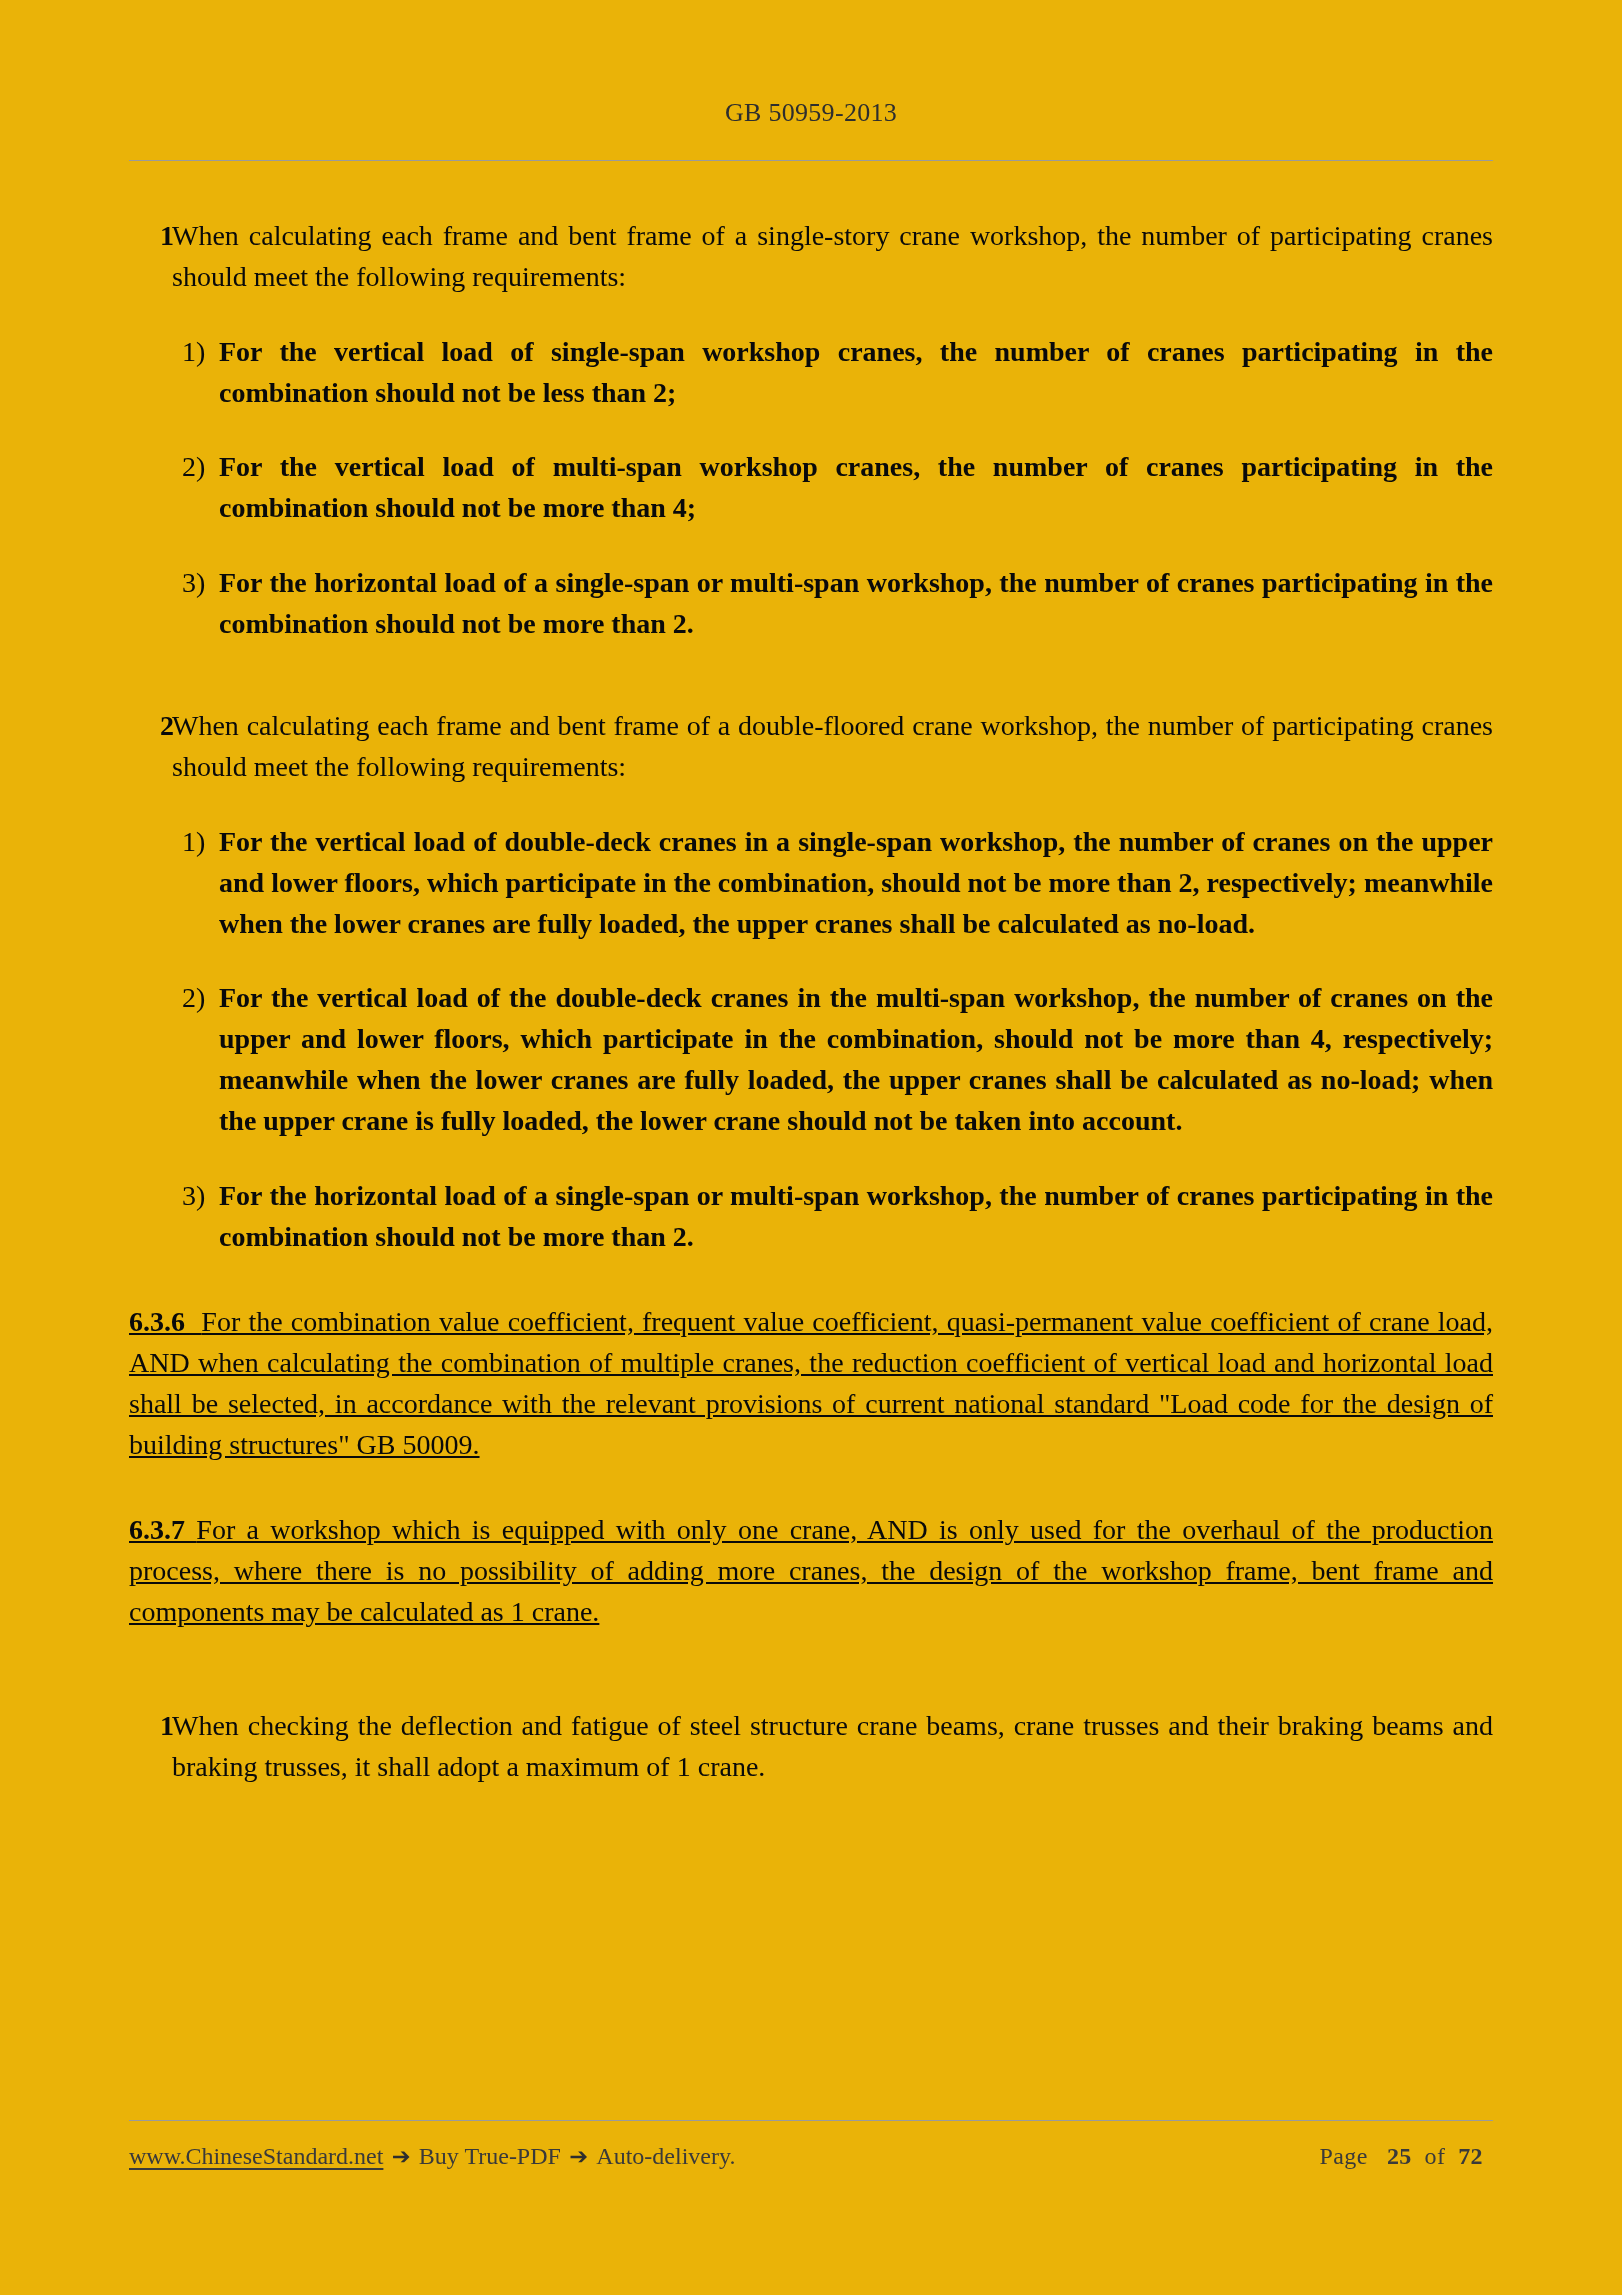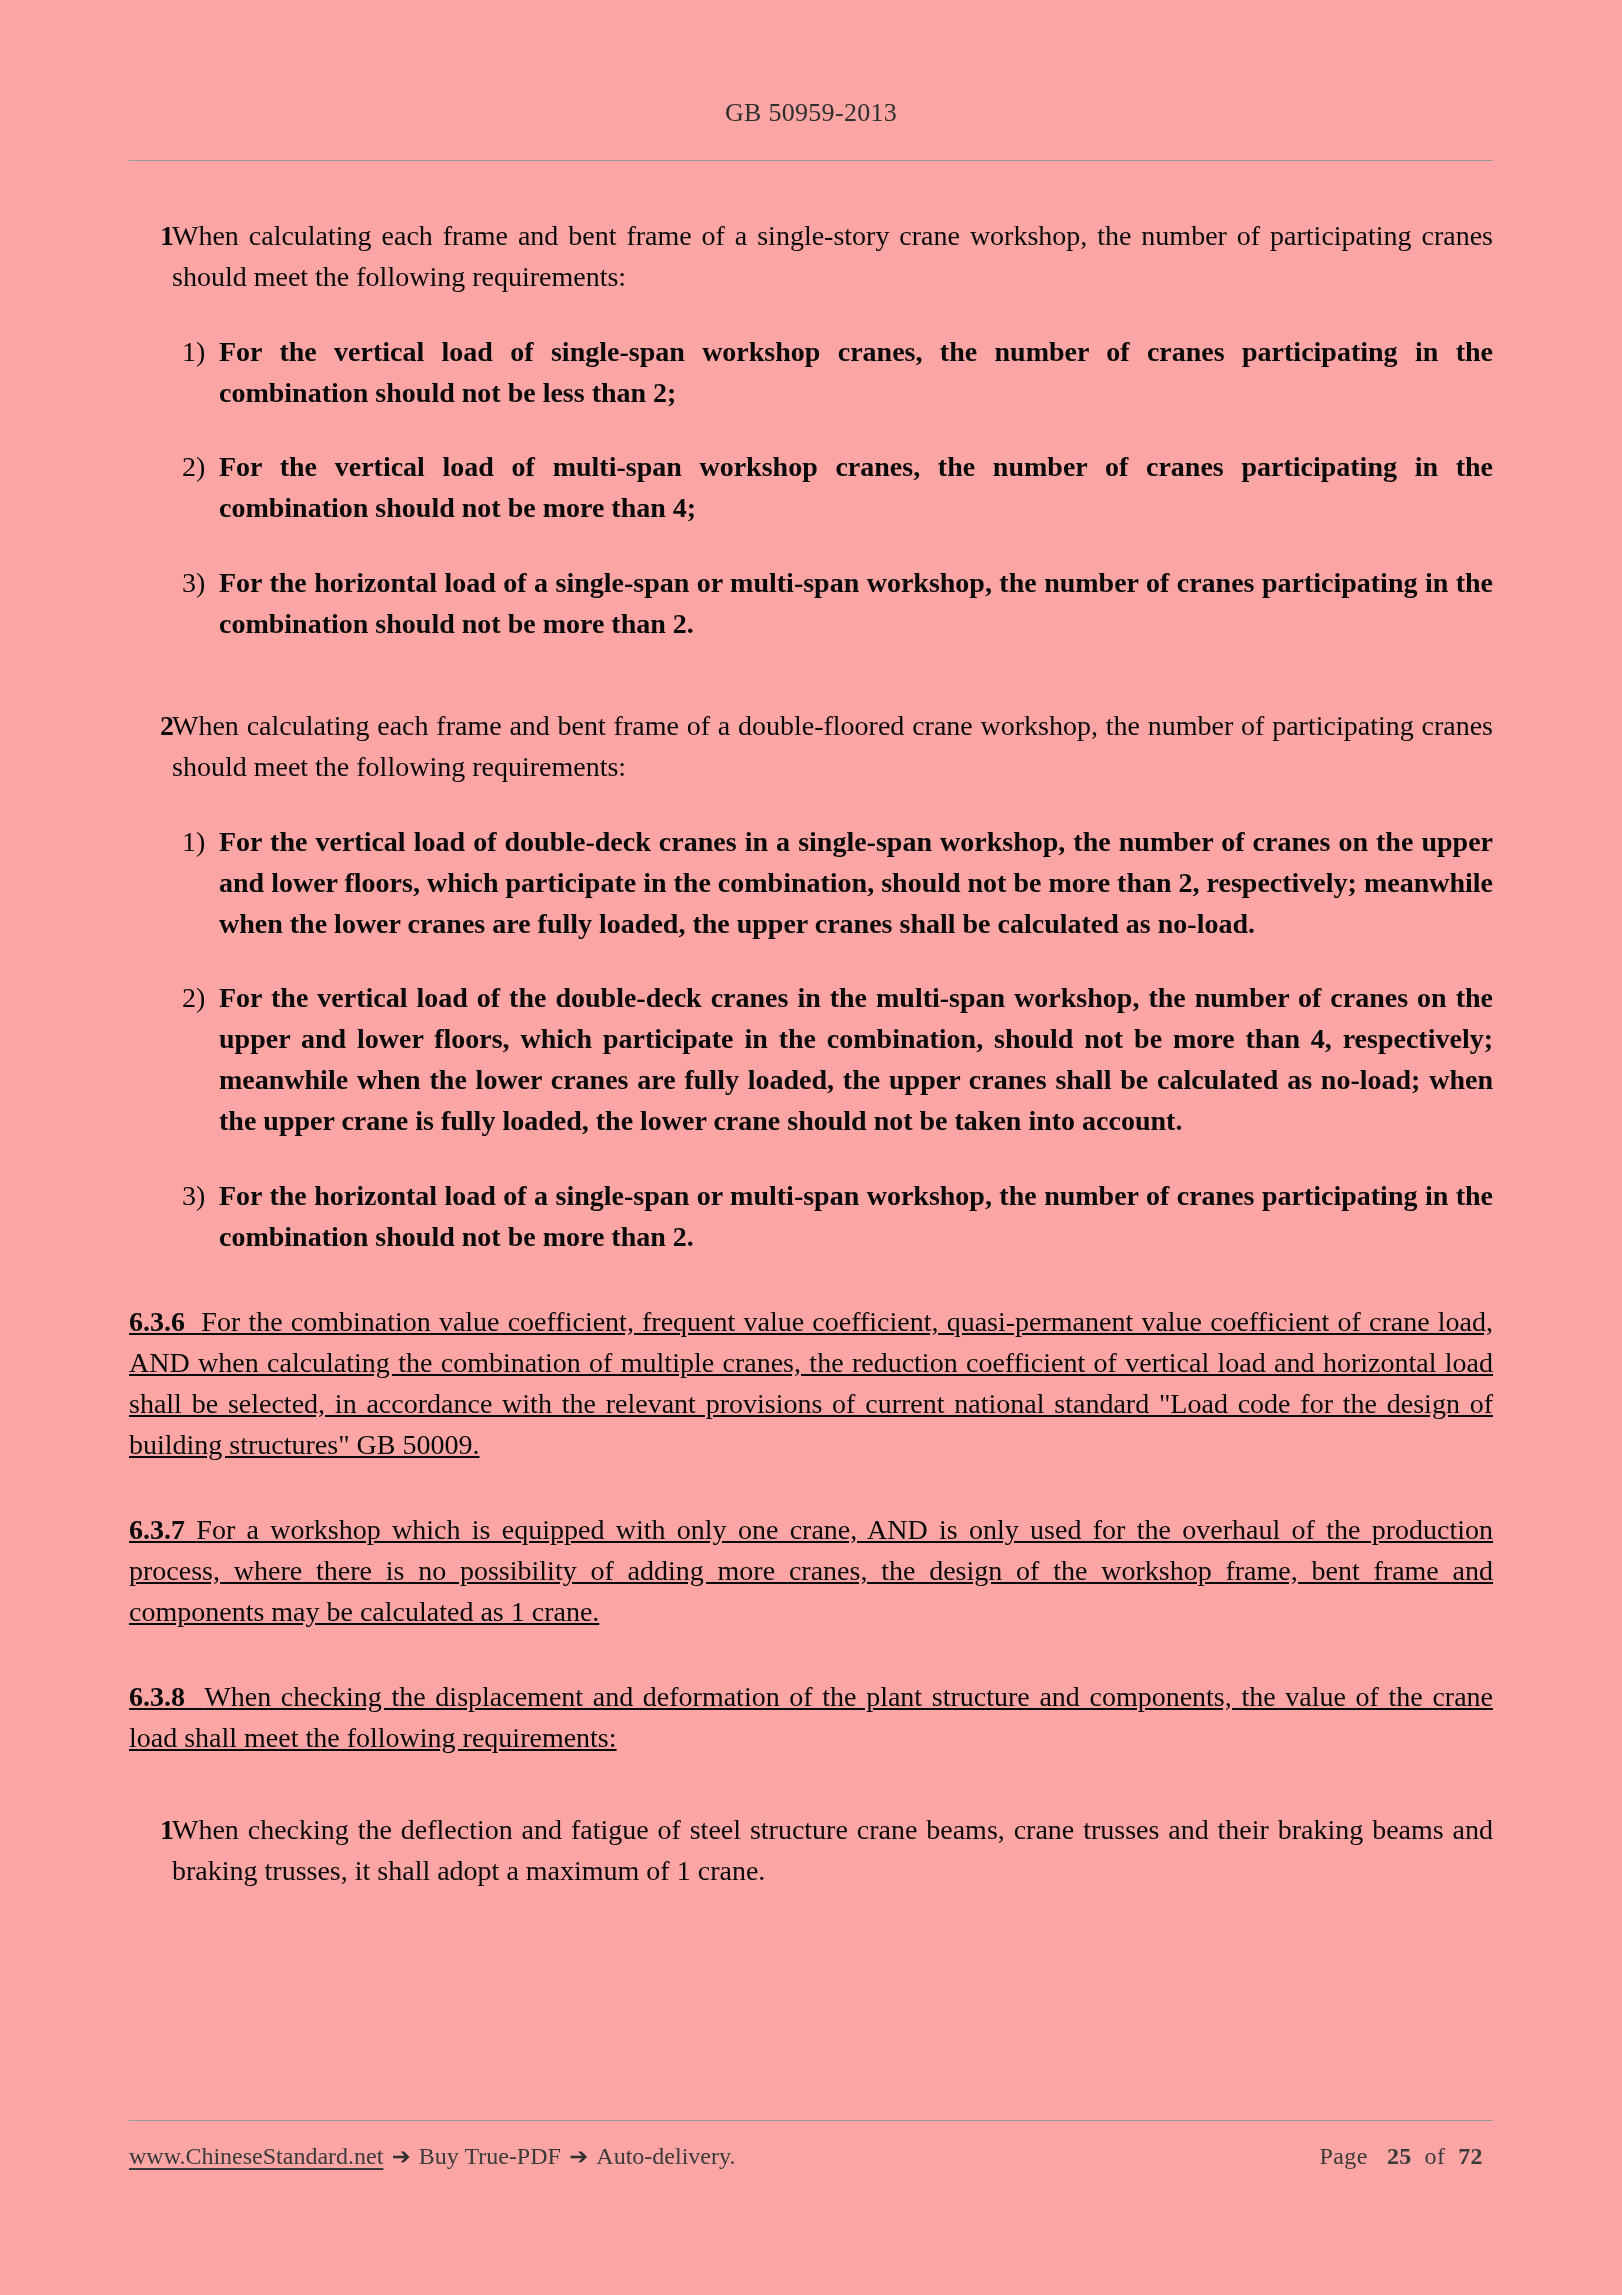--- a/index.html
+++ b/index.html
@@ -6,21 +6,21 @@
   html, body {
     margin: 0;
     padding: 0;
     background: #ffffff;
   }
 
   .page {
     position: relative;
     width: 1623px;
     height: 2295px;
-    background: #fca5a5;
+    background: #eab308;
     font-family: "Liberation Serif", "DejaVu Serif", serif;
     color: #0a0a0a;
     box-sizing: border-box;
     overflow: hidden;
   }
 
   
   .page-header {
     position: absolute;
     top: 98px;
@@ -229,23 +229,20 @@
     </p>
 
     <div class="gap-md"></div>
 
     <p class="section-para">
       <span class="secnum">6.3.7</span><span>&nbsp;</span><span>For a workshop which is equipped with only one crane, AND is only used for the overhaul of the production process, where there is no possibility of adding more cranes, the design of the workshop frame, bent frame and components may be calculated as 1 crane.</span>
     </p>
 
     <div class="gap-md"></div>
 
-    <p class="section-para">
-      <span class="secnum">6.3.8</span><span>&nbsp;&nbsp;</span><span>When checking the displacement and deformation of the plant structure and components, the value of the crane load shall meet the following requirements:</span>
-    </p>
 
     <div class="gap-sm"></div>
 
     <div class="item-lvl1">
       <span class="marker">1</span>
       <span class="body">When checking the deflection and fatigue of steel structure crane beams, crane trusses and their braking beams and braking trusses, it shall adopt a maximum of 1 crane.</span>
     </div>
 
   </div>
 

